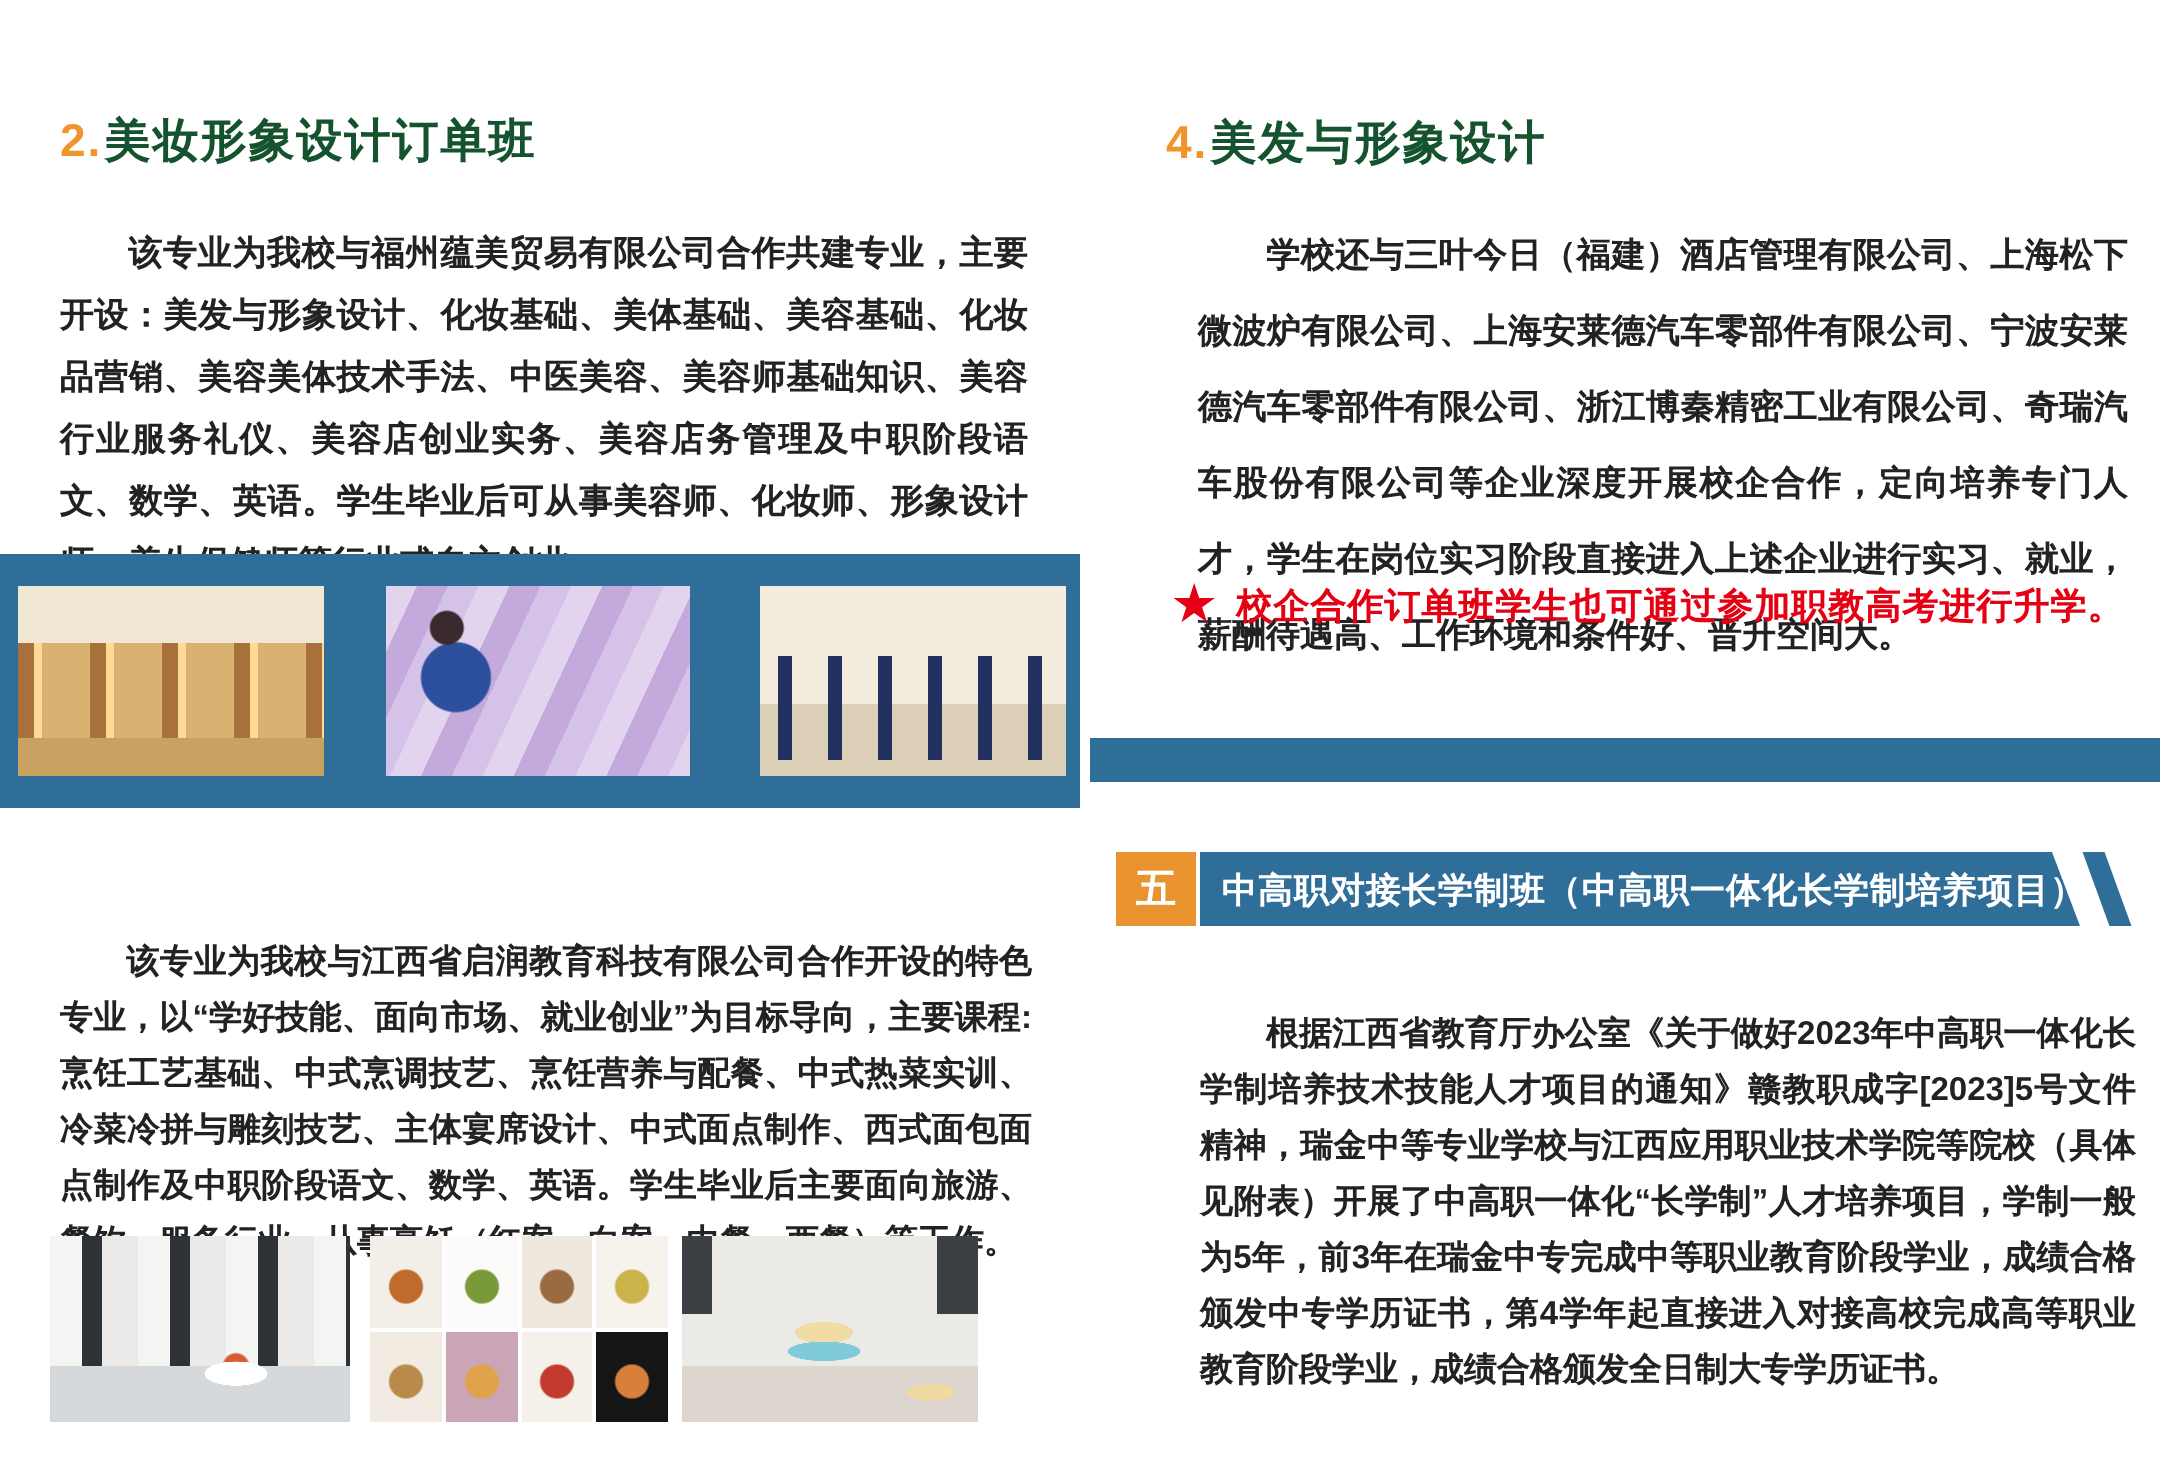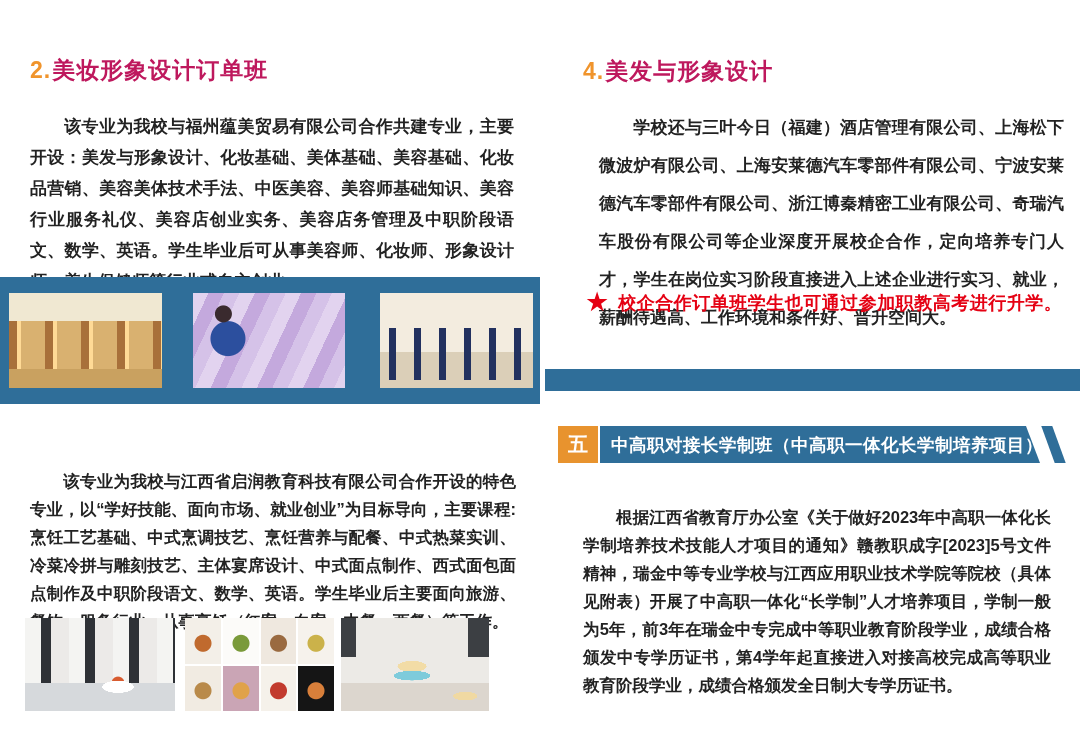--- a/index.html
+++ b/index.html
@@ -3,31 +3,31 @@
 <meta charset="utf-8">
 <style>
   html,body{margin:0;padding:0;background:#ffffff;}
   .page{
     position:relative;width:1080px;height:733px;background:#ffffff;overflow:hidden;
     font-family:"Liberation Sans","DejaVu Sans",sans-serif;color:#1f1f1f;
   }
   
   .sec-head{position:absolute;font-weight:700;font-size:23px;letter-spacing:1px;white-space:nowrap;}
   .sec-head .num{color:#f0942c;margin-right:1px;}
-  .sec-head .ttl{color:#be185d;}
+  .sec-head .ttl{color:#14532d;}
   .head2{left:30px;top:55px;}
   .head3{left:55px;top:416px;font-size:22px;}
   .head4{left:583px;top:56px;}
   
   .para{position:absolute;text-align:justify;font-weight:600;color:#222;}
   .para .ind{display:inline-block;width:2em;}
   .para2{left:30px;top:94px;width:484px;font-size:17px;line-height:31px;}
   .para3{left:30px;top:450px;width:486px;font-size:16.5px;line-height:28px;}
   .para4{left:583px;top:92px;width:465px;font-size:17px;line-height:38px;margin-left:16px;}
-  .para5{left:583px;top:486px;width:468px;font-size:16.5px;line-height:28px;}
+  .para5{left:600px;top:486px;width:468px;font-size:16.5px;line-height:28px;}
   
   .note{position:absolute;left:585px;top:289px;display:flex;align-items:center;color:#e50113;}
   .note .star{font-size:27px;line-height:27px;margin-right:9px;}
   .note .note-text{font-size:18px;font-weight:700;letter-spacing:0.5px;}
   
   .strip{position:absolute;left:0;top:277px;width:540px;height:127px;background:#2f6e99;}
   .strip .photo{position:absolute;top:16px;height:95px;}
   .ph-makeup{left:9px;width:153px;
     background-image:
       linear-gradient(180deg,#f0e8d2 0,#f0e8d2 30%,rgba(240,232,210,0) 30%),

